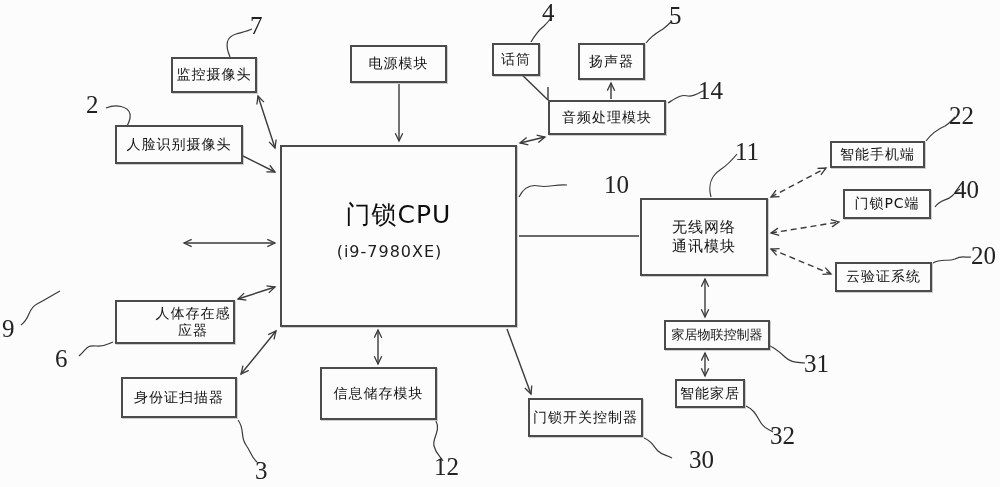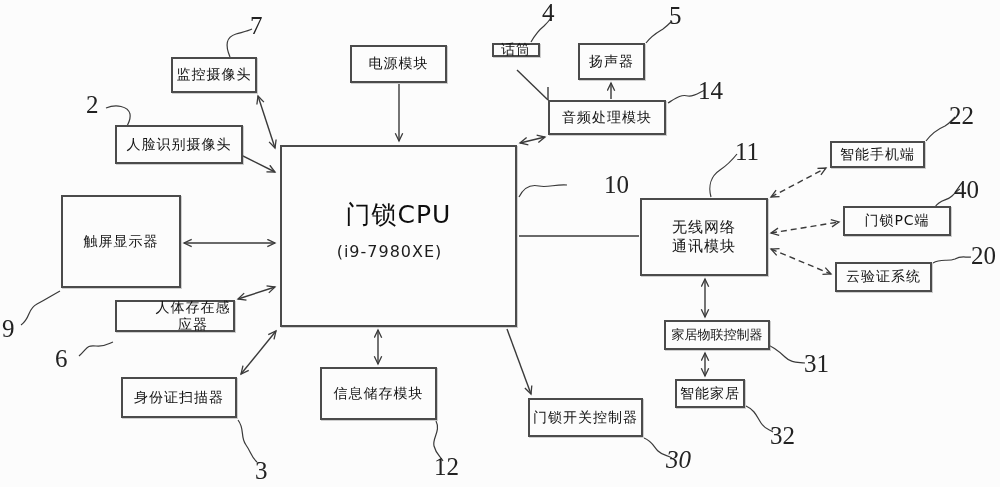--- a/index.html
+++ b/index.html
@@ -79,47 +79,46 @@
       <path d="M746,406 C755,410 757,417 761,423 C765,429 768,429 773,432"></path>
       <path d="M436,421 C441,431 432,438 434,446 C436,454 440,456 443,461"></path>
       <path d="M644,438 C652,441 654,447 658,451 C662,455 667,455 672,458"></path>
     </g>
   </svg>
 
   <div class="box" style="left:171px;top:57px;width:86px;height:36px;">监控摄像头</div>
 
   <div class="box" style="left:115px;top:125px;width:128px;height:39px;">人脸识别摄像头</div>
 
-  <div class="box" style="left:61px;top:195px;width:120px;height:93px;">触屏显示器</div>
 
-  <div class="box" style="left:115px;top:300px;width:120px;height:32px;padding-left:36px;">人体存在感应器</div>
+  <div class="box" style="left:115px;top:300px;width:120px;height:44px;padding-left:36px;">人体存在感应器</div>
 
   <div class="box" style="left:121px;top:377px;width:116px;height:41px;">身份证扫描器</div>
 
   <div class="box" style="left:350px;top:45px;width:97px;height:38px;">电源模块</div>
 
-  <div class="box" style="left:492px;top:43px;width:48px;height:14px;">话筒</div>
+  <div class="box" style="left:492px;top:43px;width:48px;height:33px;">话筒</div>
 
   <div class="box" style="left:578px;top:43px;width:67px;height:37px;">扬声器</div>
 
   <div class="box" style="left:548px;top:100px;width:118px;height:35px;">音频处理模块</div>
 
   <div class="box" style="left:280px;top:145px;width:237px;height:182px;flex-direction:column;justify-content:flex-start;padding-top:52px;">
     <span class="cpu-title">门锁CPU</span>
     <span class="cpu-sub">(i9-7980XE)</span>
   </div>
 
   <div class="box" style="left:640px;top:198px;width:128px;height:78px;flex-direction:column;font-size:15px;">
     <span>无线网络</span>
     <span>通讯模块</span>
   </div>
 
   <div class="box" style="left:830px;top:141px;width:95px;height:27px;">智能手机端</div>
 
-  <div class="box" style="left:843px;top:206px;width:108px;height:30px;">门锁PC端</div>
+  <div class="box" style="left:843px;top:189px;width:88px;height:30px;">门锁PC端</div>
 
   <div class="box" style="left:835px;top:262px;width:97px;height:30px;">云验证系统</div>
 
   <div class="box small" style="left:652px;top:320px;width:106px;height:30px;margin-left:12px;">家居物联控制器</div>
 
   <div class="box" style="left:675px;top:379px;width:70px;height:29px;">智能家居</div>
 
   <div class="box" style="left:320px;top:367px;width:117px;height:53px;">信息储存模块</div>
 
   <div class="box" style="left:528px;top:398px;width:115px;height:39px;">门锁开关控制器</div>
@@ -133,15 +132,15 @@
   <div class="refnum" style="left:669px;top:3px;">5</div>
   <div class="refnum" style="left:698px;top:78px;">14</div>
   <div class="refnum" style="left:572px;top:172px;margin-left:32px;">10</div>
   <div class="refnum" style="left:735px;top:139px;">11</div>
   <div class="refnum" style="left:949px;top:103px;">22</div>
   <div class="refnum" style="left:954px;top:177px;">40</div>
   <div class="refnum" style="left:971px;top:243px;">20</div>
   <div class="refnum" style="left:804px;top:351px;">31</div>
   <div class="refnum" style="left:770px;top:423px;">32</div>
   <div class="refnum" style="left:434px;top:454px;">12</div>
-  <div class="refnum" style="left:666px;top:447px;font-style:italic;">30</div>
+  <div class="refnum" style="left:689px;top:447px;">30</div>
 
 </div>
 
 </body></html>

